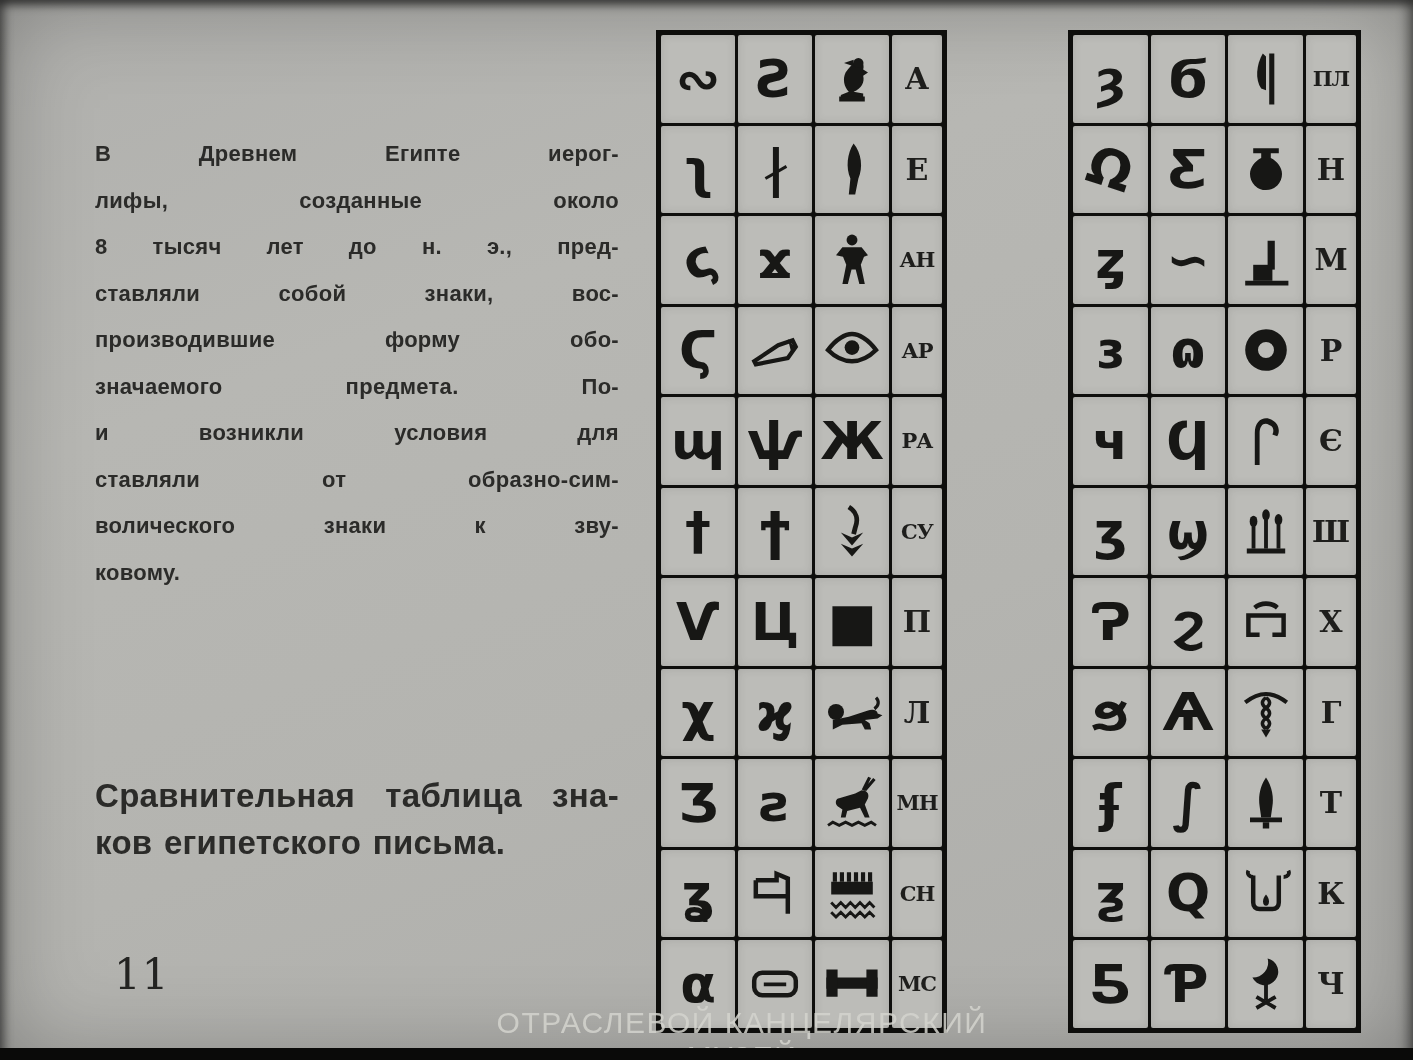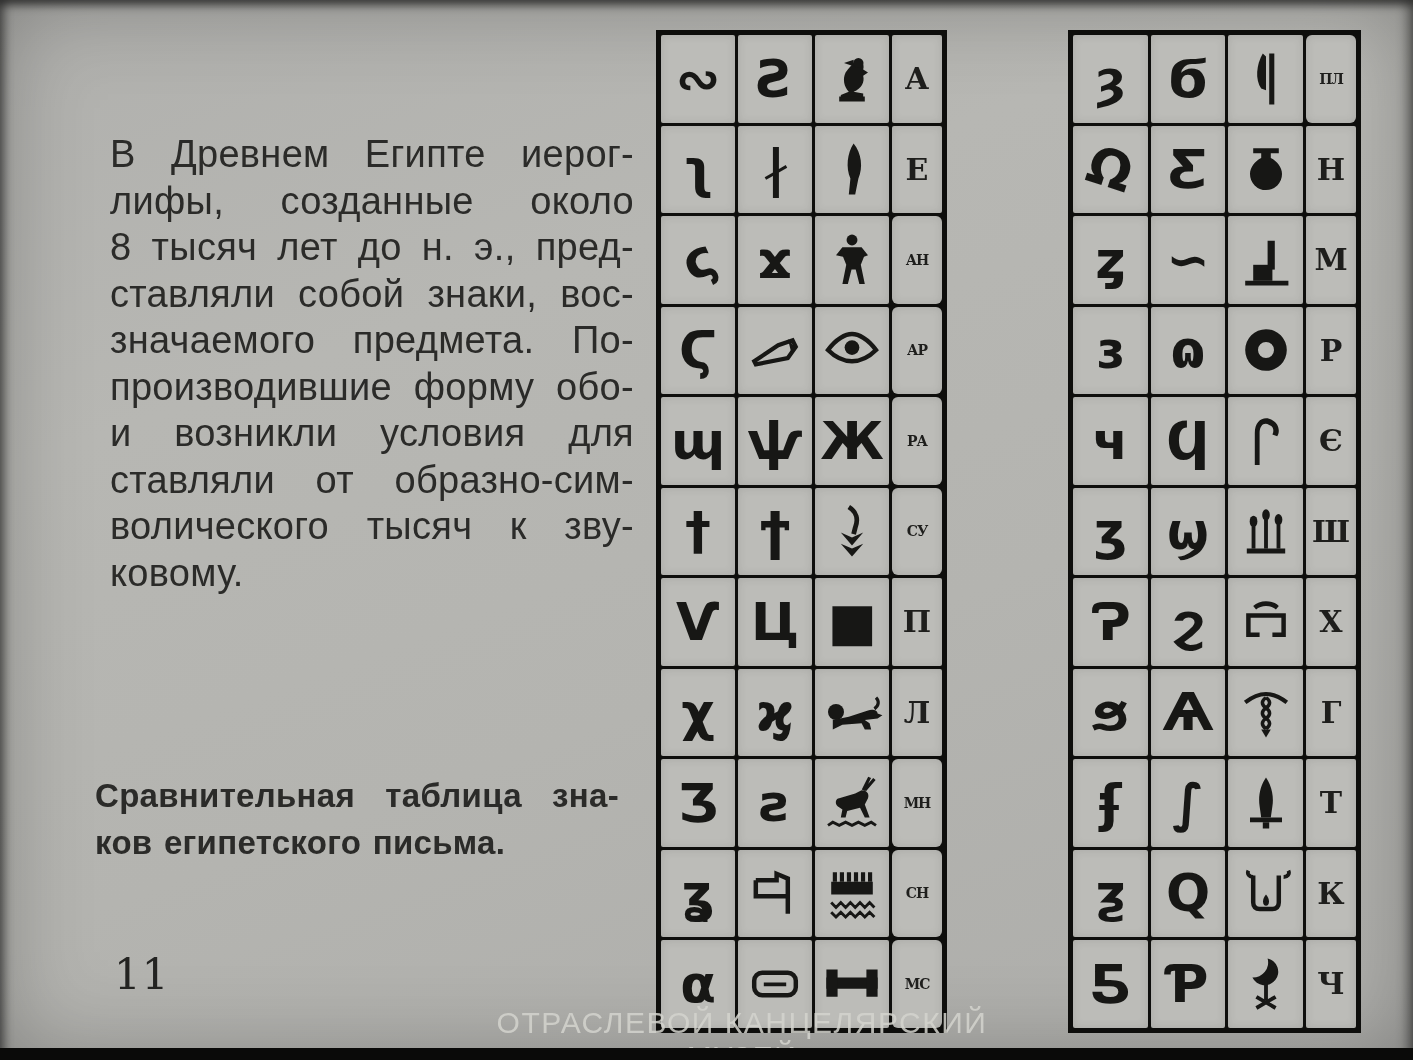--- a/index.html
+++ b/index.html
@@ -5,58 +5,58 @@
   html,body{margin:0;padding:0;background:#000;}
   .frame{position:relative;width:1413px;height:1060px;overflow:hidden;
          background:linear-gradient(160deg,#b0b0ad 0%,#b7b7b3 30%,#b4b4b0 60%,#adadaa 100%);
          font-family:"Liberation Sans",sans-serif;}
   .frame::before{content:"";position:absolute;inset:0;pointer-events:none;
          box-shadow:inset 0 0 90px rgba(0,0,0,.28), inset 0 6px 8px rgba(0,0,0,.45),
                     inset 6px 0 8px rgba(0,0,0,.30), inset -8px 0 10px rgba(0,0,0,.25);}
   .bottom-band{position:absolute;left:0;right:0;bottom:0;height:12px;background:#0a0a09;}
 
   
-  .intro{position:absolute;left:110px;top:131px;width:524px;color:#2b2b29;
-         font-size:38px;font-weight:400;line-height:46.5px;letter-spacing:.3px;word-spacing:2px;}
+  .intro{position:absolute;left:95px;top:131px;width:524px;color:#2b2b29;
+         font-size:22px;font-weight:700;line-height:46.5px;letter-spacing:.3px;word-spacing:2px;}
   .tline{text-align:justify;text-align-last:justify;white-space:normal;}
   .tline.last{text-align-last:left;}
   .caption{position:absolute;left:95px;top:773px;width:524px;color:#2b2b29;
          font-size:33px;font-weight:700;line-height:46.5px;letter-spacing:.3px;word-spacing:2px;}
   .pageno{position:absolute;left:86px;top:950px;font-family:"DejaVu Serif",serif;
          font-size:42px;color:#232321;letter-spacing:1px;margin-left:28px;}
   .watermark{position:absolute;left:452px;top:1006px;width:580px;text-align:center;
          font-size:30px;letter-spacing:1.5px;color:rgba(212,212,206,.85);font-weight:400;}
 
   
   .sign-table{position:absolute;top:30px;border:5px solid #0e0e0c;background:#0e0e0c;
          display:grid;grid-template-columns:1fr 1fr 1fr 50px;grid-auto-rows:87.5px;gap:3px;}
   #table1{left:656px;width:281px;}
   #table2{left:1068px;width:283px;}
   .cell{background:#bcbcb8;display:flex;align-items:center;justify-content:center;
         box-shadow:inset 0 0 10px rgba(0,0,0,.10);border-radius:2px;overflow:hidden;}
   .glyph{font-family:"DejaVu Sans",sans-serif;font-weight:700;font-size:52px;
         color:#171715;line-height:1;transform-origin:center;}
   svg.pict{width:64px;height:64px;fill:#171715;}
   .label{font-family:"DejaVu Serif",serif;font-weight:700;color:#1e1e1c;font-size:30px;}
-  .label.two{font-size:14px;letter-spacing:-1px;border-radius:6px;}
+  .label.two{font-size:21px;letter-spacing:-1px;}
 </style>
 </head>
 <body>
 
 <div class="frame">
   <div class="intro">
       <div class="tline">В Древнем Египте иерог-</div>
       <div class="tline">лифы, созданные около</div>
       <div class="tline">8 тысяч лет до н. э., пред-</div>
       <div class="tline">ставляли собой знаки, вос-</div>
+      <div class="tline">производившие форму обо-</div>
       <div class="tline">значаемого предмета. По-</div>
-      <div class="tline">производившие форму обо-</div>
       <div class="tline">и возникли условия для</div>
       <div class="tline">ставляли от образно-сим-</div>
-      <div class="tline">волического тысяч к зву-</div>
+      <div class="tline">волического знаки к зву-</div>
       <div class="tline last">ковому.</div>
     </div>
   <div class="caption">
       <div class="tline">Сравнительная таблица зна-</div>
       <div class="tline last">ков египетского письма.</div>
     </div>
   <div class="pageno">11</div>
   <div id="table1" class="sign-table">
       <div class="cell">
         <span class="glyph">∾</span>

